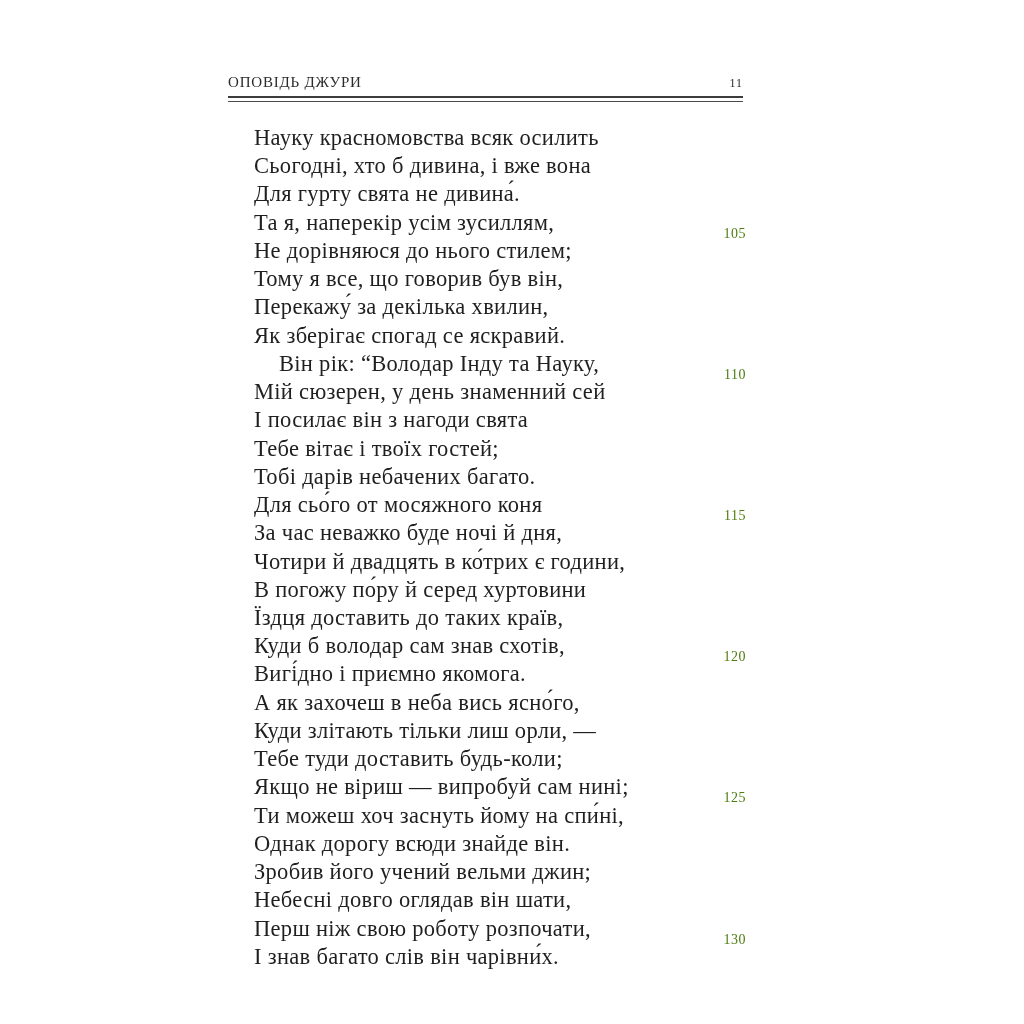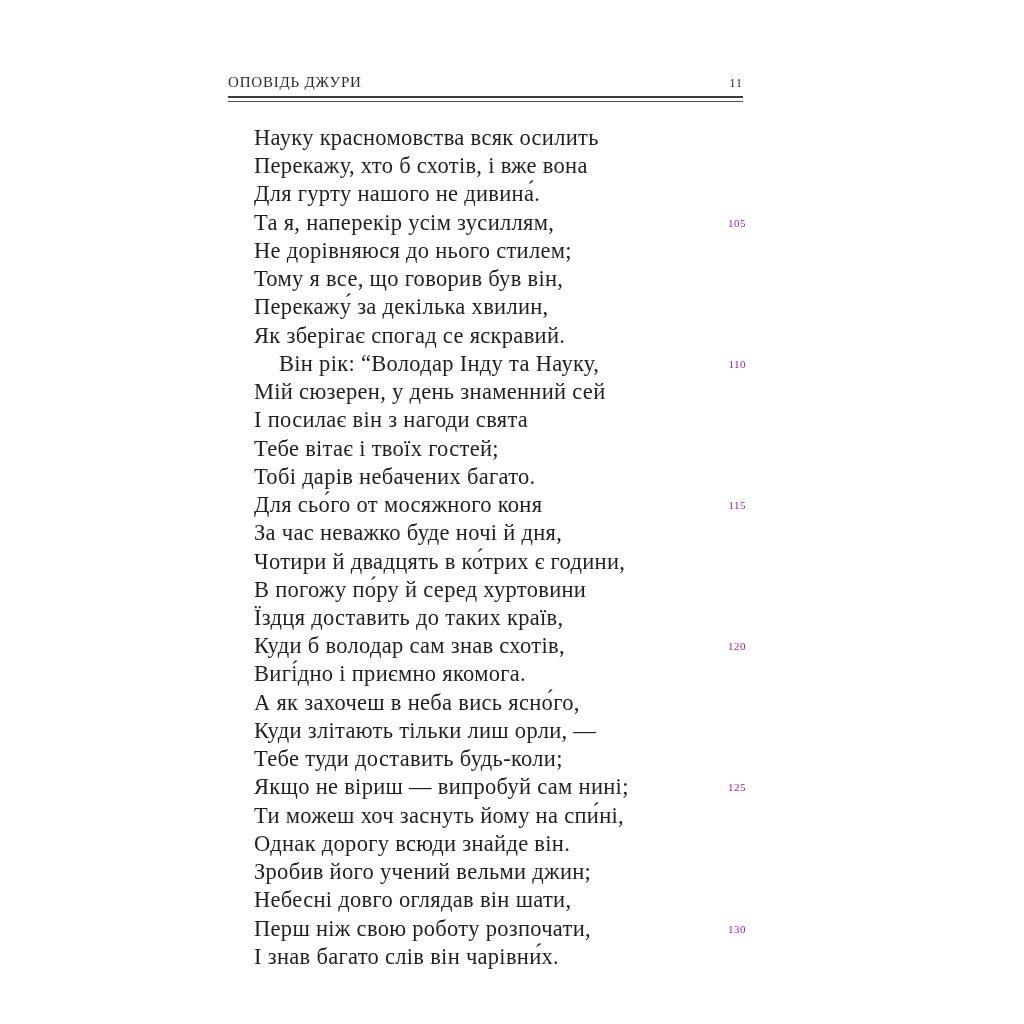--- a/index.html
+++ b/index.html
@@ -62,40 +62,40 @@
     position: relative;
     height: 28.24px;
     white-space: nowrap;
   }
   .verse-line.indent .verse-text {
     padding-left: 25px;
   }
   .line-num {
     position: absolute;
     right: 0;
-    top: 0;
-    font-size: 11px;
+    top: 11px;
+    font-size: 14px;
     line-height: 28.24px;
     letter-spacing: 0.5px;
-    color: #a21caf;
+    color: #4d7c0f;
   }
 </style>
 </head>
 <body>
 
 <div class="page">
   <div class="header">
     <span class="running-title">ОПОВІДЬ ДЖУРИ</span>
     <span class="page-number">11</span>
   </div>
   <div class="rule"></div>
   <div class="poem">
       <div class="verse-line"><span class="verse-text">Науку красномовства всяк осилить</span></div>
-      <div class="verse-line"><span class="verse-text">Перекажу, хто б схотів, і вже вона</span></div>
-      <div class="verse-line"><span class="verse-text">Для гурту нашого не дивина́.</span></div>
+      <div class="verse-line"><span class="verse-text">Сьогодні, хто б дивина, і вже вона</span></div>
+      <div class="verse-line"><span class="verse-text">Для гурту свята не дивина́.</span></div>
       <div class="verse-line"><span class="verse-text">Та я, наперекір усім зусиллям,</span><span class="line-num">105</span></div>
       <div class="verse-line"><span class="verse-text">Не дорівняюся до нього стилем;</span></div>
       <div class="verse-line"><span class="verse-text">Тому я все, що говорив був він,</span></div>
       <div class="verse-line"><span class="verse-text">Перекажу́ за декілька хвилин,</span></div>
       <div class="verse-line"><span class="verse-text">Як зберігає спогад се яскравий.</span></div>
       <div class="verse-line indent"><span class="verse-text">Він рік: “Володар Інду та Науку,</span><span class="line-num">110</span></div>
       <div class="verse-line"><span class="verse-text">Мій сюзерен, у день знаменний сей</span></div>
       <div class="verse-line"><span class="verse-text">І посилає він з нагоди свята</span></div>
       <div class="verse-line"><span class="verse-text">Тебе вітає і твоїх гостей;</span></div>
       <div class="verse-line"><span class="verse-text">Тобі дарів небачених багато.</span></div>

